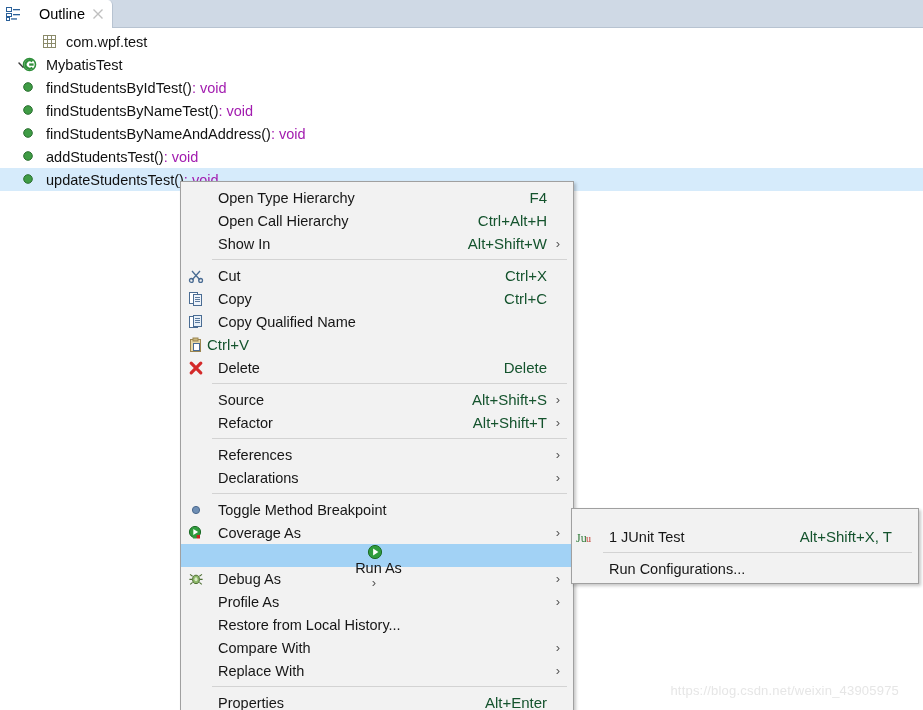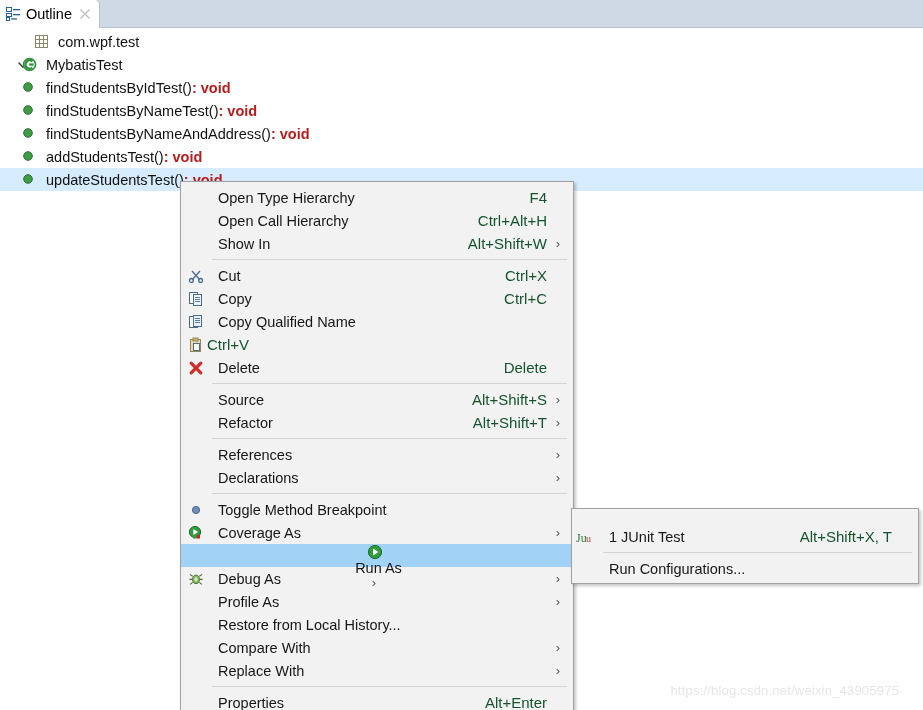--- a/index.html
+++ b/index.html
@@ -34,21 +34,21 @@
     border-right: 1px solid #b7c3d1;
     border-top-right-radius: 5px;
     display: flex;
     align-items: center;
     padding: 0 8px 0 6px;
     box-sizing: border-box;
   }
   #tab-outline .tab-label {
     font-size: 14.5px;
     color: #000;
-    margin-left: 5px;
+    margin-left: 18px;
     margin-right: 7px;
     white-space: nowrap;
   }
   .outline-icon { width: 15px; height: 14px; display:block; }
   .close-x { width: 12px; height: 12px; display:block; opacity: .62; }
 
   
   #tree {
     position: absolute;
     left: 0; top: 30px;
@@ -58,22 +58,22 @@
     height: 23px;
     display: flex;
     align-items: center;
     white-space: nowrap;
     font-size: 14.5px;
   }
   .tree-row .twisty { width: 14px; height: 14px; margin-left: 8px; display:block; }
   .tree-row .twisty-spacer { width: 22px; }
   .tree-row .node-icon { width: 16px; height: 16px; display:block; }
   .tree-row .node-label { margin-left: 8px; color: #111; }
-  .tree-row .node-type { color: #b91c1c; font-weight: bold; }
-  .indent-1 { padding-left: 12px; }
+  .tree-row .node-type { color: #a21caf; }
+  .indent-1 { padding-left: 20px; }
   .indent-2 { }
   .tree-row.selected {
     background: #d6ebfb;
   }
 
   
   .menu {
     position: absolute;
     background: #f2f2f2;
     border: 1px solid #a0a0a0;

